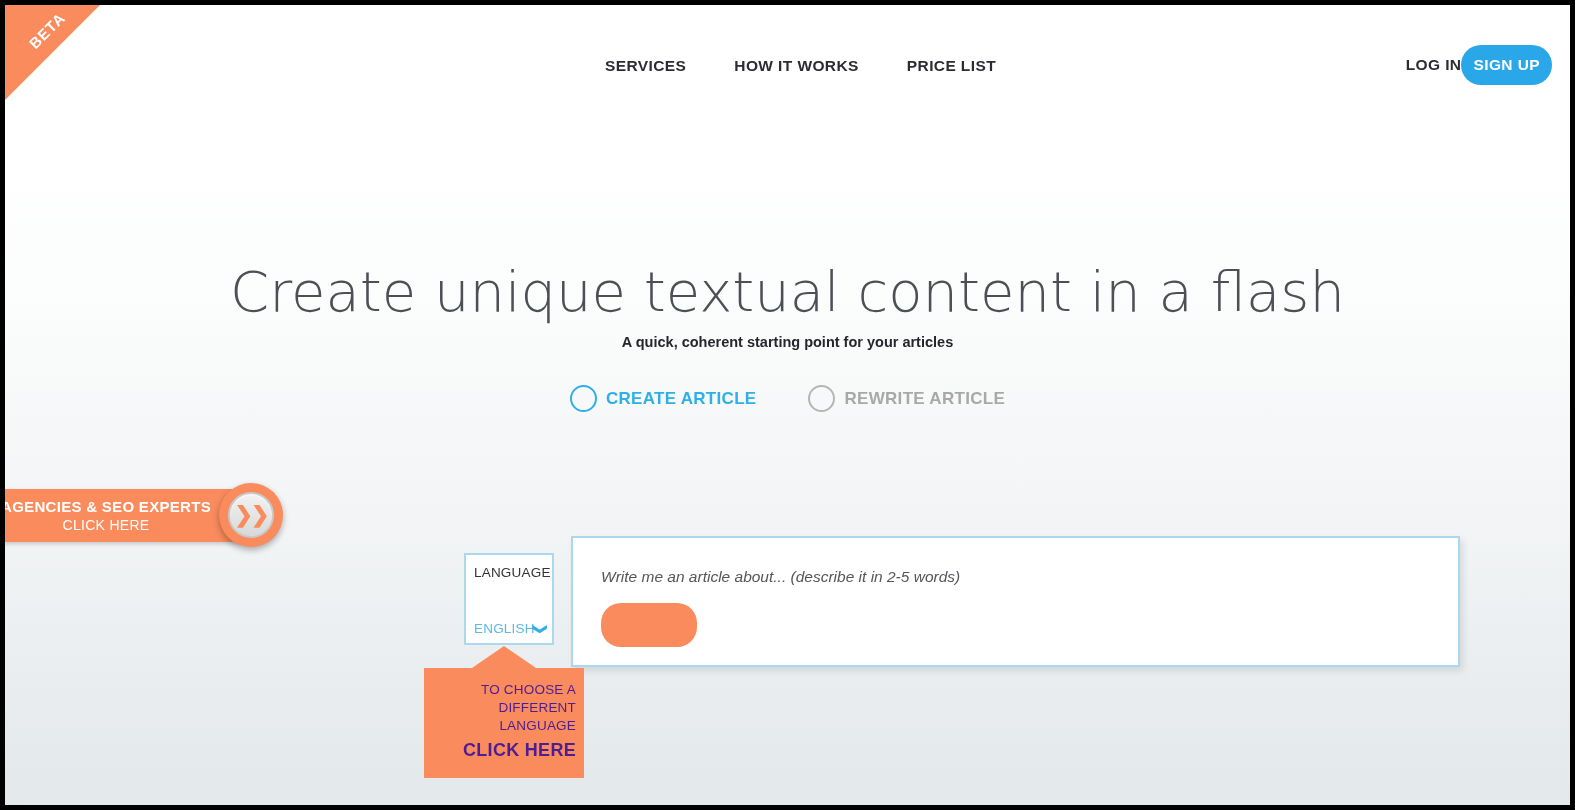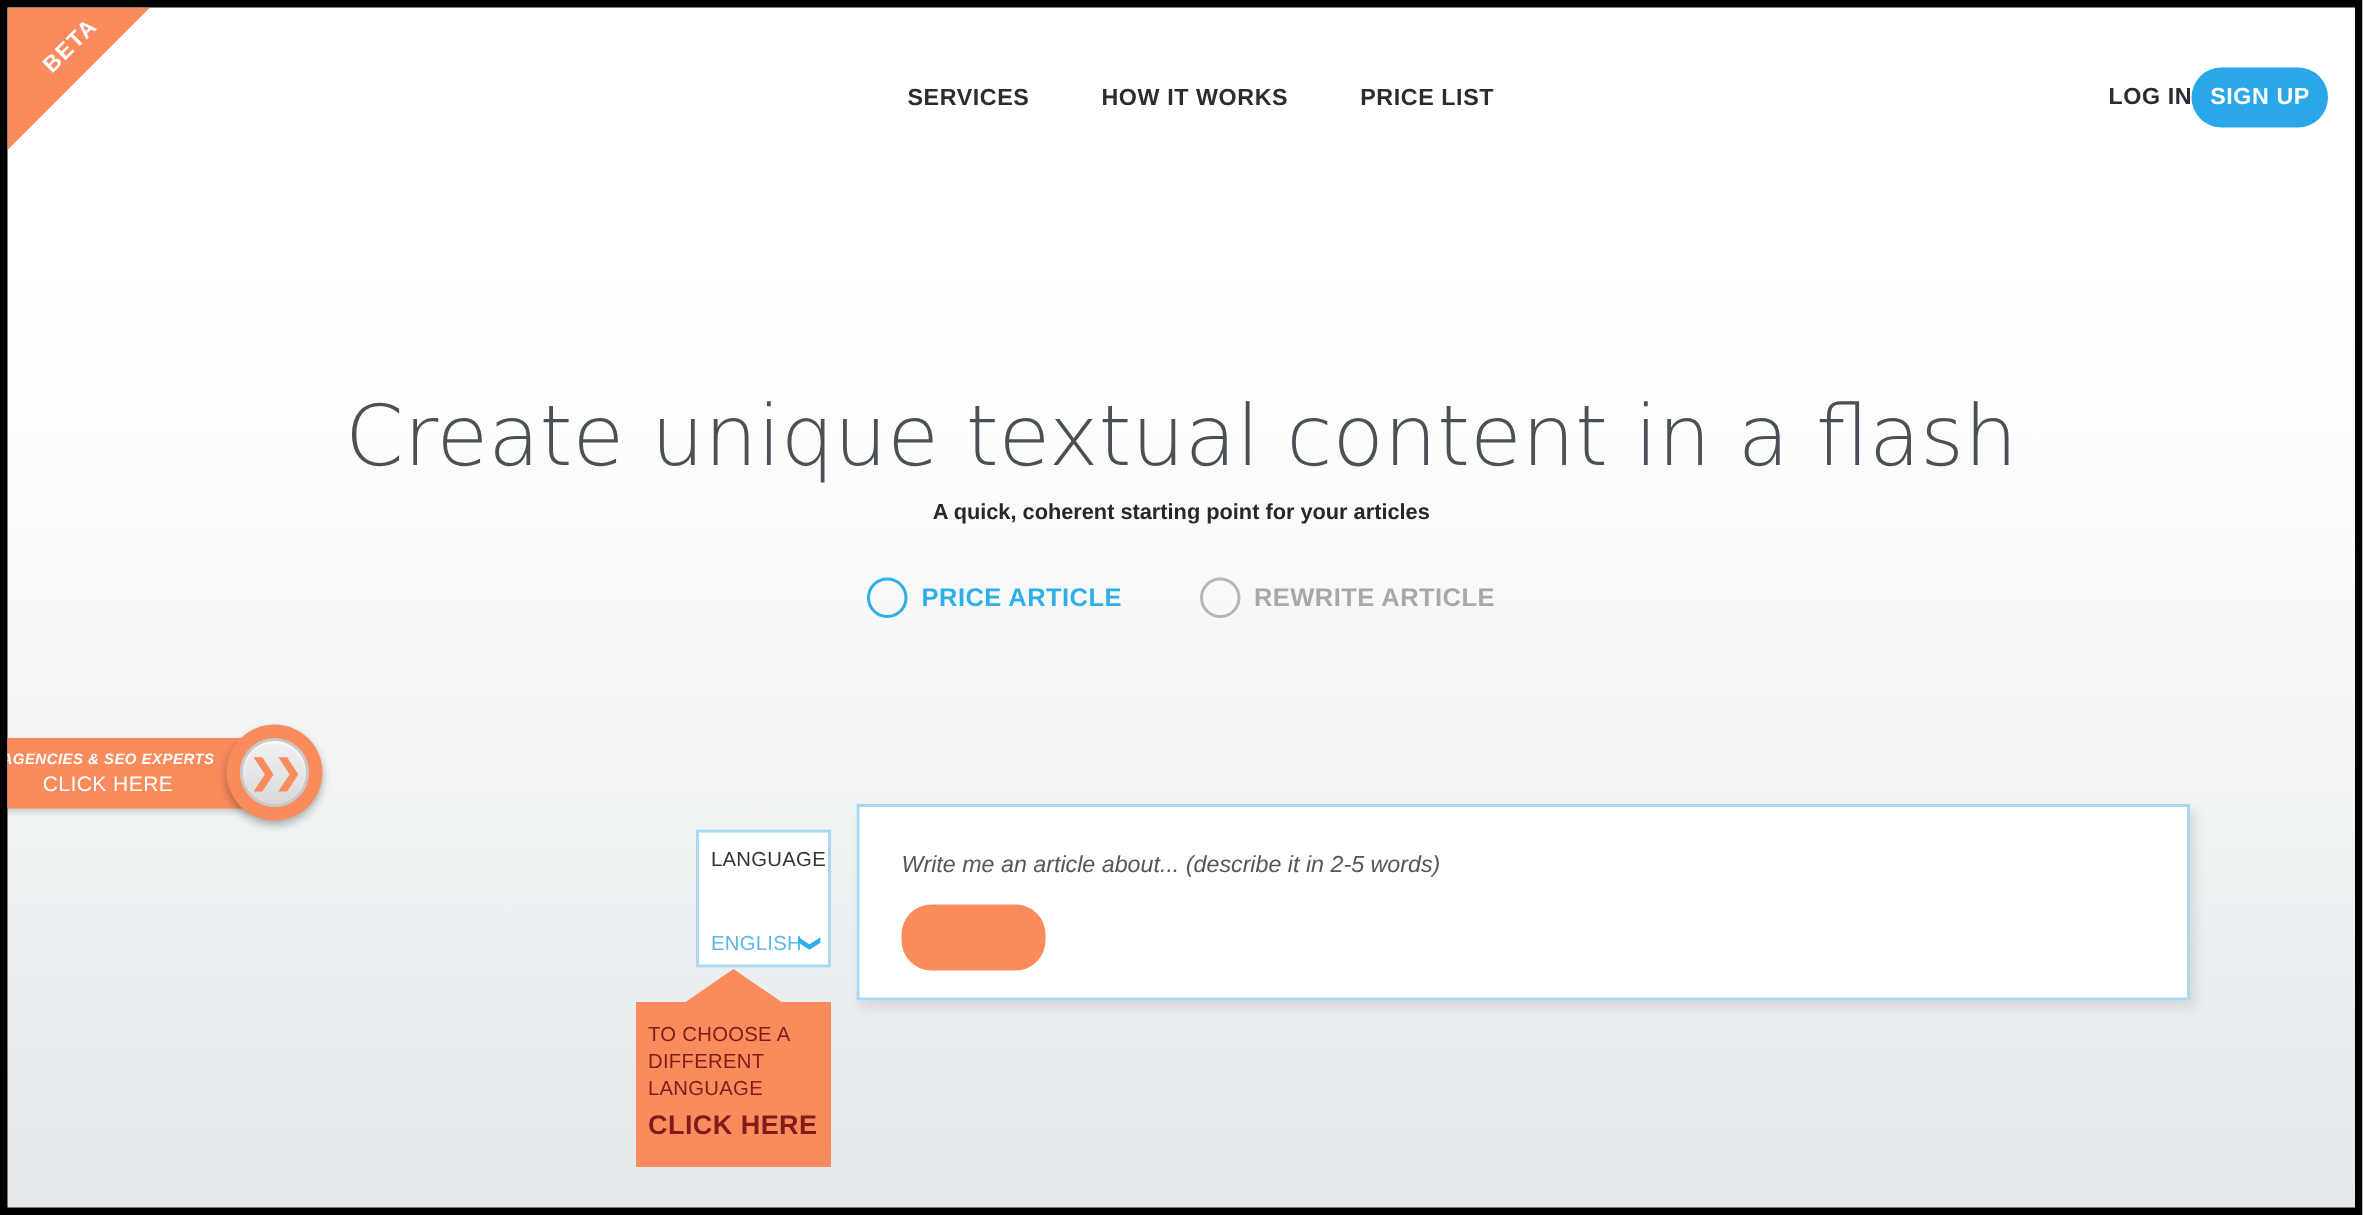--- a/index.html
+++ b/index.html
@@ -179,25 +179,24 @@
   #side-badge-bar {
     background: #f98b5d;
     color: #ffffff;
     padding: 9px 30px 9px 56px;
     border-radius: 4px;
     box-shadow: 0 2px 4px rgba(0,0,0,0.18);
     text-align: center;
     margin-right: -22px;
   }
   #side-badge-line1 {
-    font-size: 10px;
+    font-size: 15px;
     font-weight: bold;
     letter-spacing: 0.3px;
     white-space: nowrap;
-    font-style: italic;
   }
   #side-badge-line2 {
     font-size: 14px;
     font-weight: normal;
     letter-spacing: 0.3px;
     margin-top: 2px;
     white-space: nowrap;
   }
   #side-badge-circle {
     position: relative;
@@ -269,24 +268,24 @@
     font-size: 14px;
     font-weight: bold;
     line-height: 1;
   }
 
   
   #language-tooltip {
     position: absolute;
     left: 419px;
     top: 663px;
-    width: 130px;
+    width: 160px;
     background: #f98b5d;
-    color: #7f1d1d;
-    text-align: left;
+    color: #4c1d95;
+    text-align: right;
     padding: 13px 8px 17px 8px;
     z-index: 24;
   }
   #language-tooltip .arrow {
     position: absolute;
     top: -22px;
     left: 50%;
     transform: translateX(-50%);
     width: 0; height: 0;
     border-left: 32px solid transparent;
@@ -374,21 +373,21 @@
   </div>
 
   <div id="hero">
     <h1 id="headline">Create unique textual content in a flash</h1>
     <div id="subtitle">A quick, coherent starting point for your articles</div>
   </div>
 
   <div id="mode-row">
     <div class="mode-option">
       <span class="radio-circle active"></span>
-      <span class="mode-label active">PRICE ARTICLE</span>
+      <span class="mode-label active">CREATE ARTICLE</span>
     </div>
     <div class="mode-option">
       <span class="radio-circle inactive"></span>
       <span class="mode-label inactive">REWRITE ARTICLE</span>
     </div>
   </div>
 
   <div id="side-badge">
     <div id="side-badge-bar">
       <div id="side-badge-line1">AGENCIES &amp; SEO EXPERTS</div>

